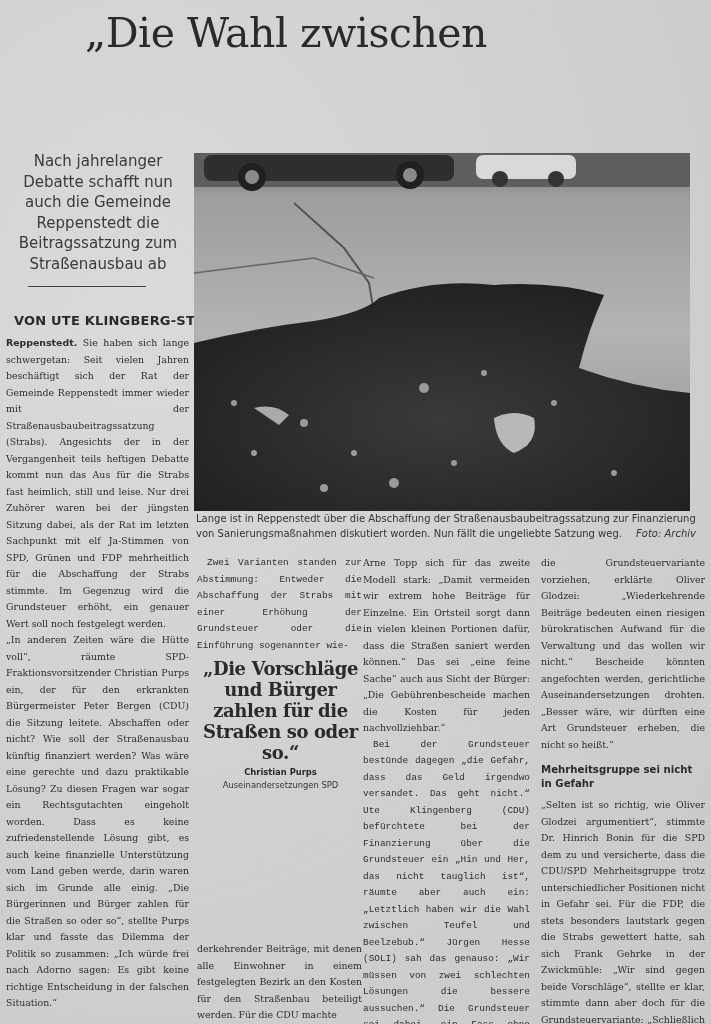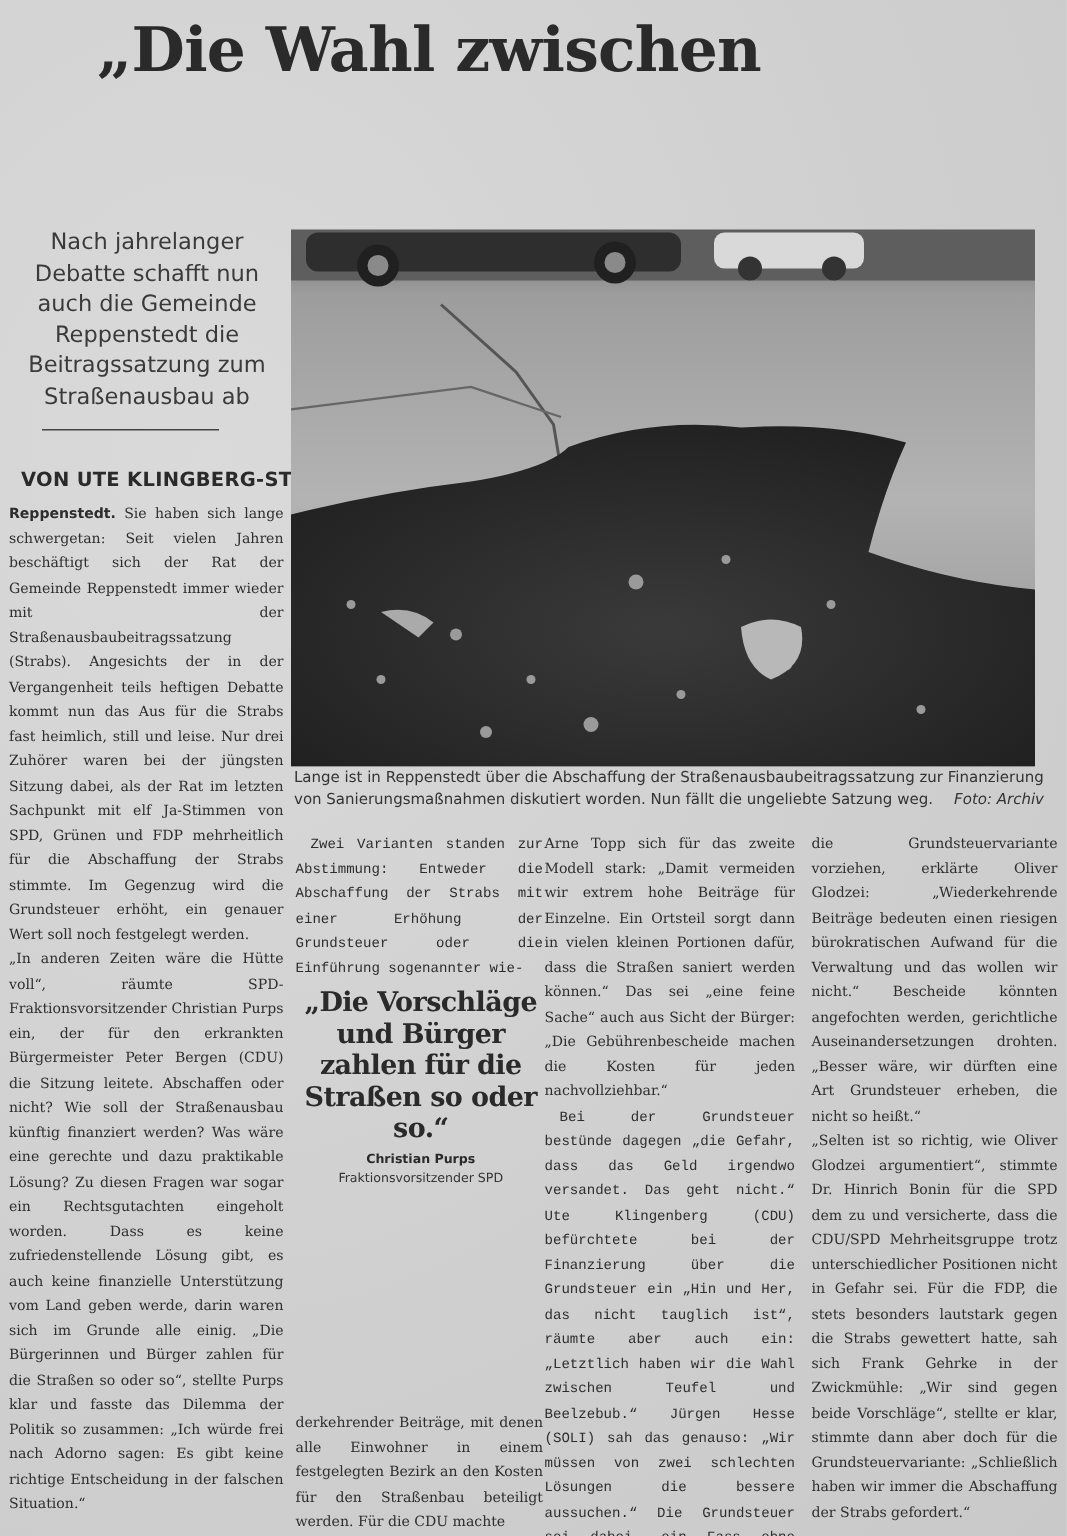--- a/index.html
+++ b/index.html
@@ -10,21 +10,21 @@
     color: #2b2b2b;
     position: relative;
   }
   .page { position: absolute; inset: 0; background:
       radial-gradient(ellipse at 20% 30%, #dadada 0%, #cfcfcf 60%, #c9c9c9 100%); }
 
   .headline {
     position: absolute; left: 0; width: 572px; top: 8px;
     text-align: center;
     font-family: "DejaVu Serif", serif;
-    font-weight: bold; font-size: 41px; line-height: 50px;
+    font-weight: normal; font-size: 41px; line-height: 50px;
     letter-spacing: -0.5px; color: #2a2a2a;
   }
 
   .teaser {
     position: absolute; left: 8px; width: 180px; top: 151px;
     text-align: center;
     font-family: "DejaVu Sans", sans-serif;
     font-size: 15px; line-height: 20.6px; color: #3a3a3a;
   }
   .teaser-rule {
@@ -153,31 +153,32 @@
     <p>„In anderen Zeiten wäre die Hütte voll“, räumte SPD-Fraktionsvorsitzender Christian Purps ein, der für den erkrankten Bürgermeister Peter Bergen (CDU) die Sitzung leitete. Abschaffen oder nicht? Wie soll der Straßenausbau künftig finanziert werden? Was wäre eine gerechte und dazu praktikable Lösung? Zu diesen Fragen war sogar ein Rechtsgutachten eingeholt worden. Dass es keine zufriedenstellende Lösung gibt, es auch keine finanzielle Unterstützung vom Land geben werde, darin waren sich im Grunde alle einig. „Die Bürgerinnen und Bürger zahlen für die Straßen so oder so“, stellte Purps klar und fasste das Dilemma der Politik so zusammen: „Ich würde frei nach Adorno sagen: Es gibt keine richtige Entscheidung in der falschen Situation.“</p>
   </div>
 
   <div class="col" style="left:197px; top:555px; width:165px;">
     <p class="indent">Zwei Varianten standen zur Abstimmung: Entweder die Abschaffung der Strabs mit einer Erhöhung der Grundsteuer oder die Einführung sogenannter wie-</p>
   </div>
 
   <div class="quote-box">
     <div class="quote-text">„Die Vorschläge und Bürger zahlen für die Straßen so oder so.“</div>
     <div class="quote-author">Christian Purps</div>
-    <div class="quote-role">Fraktionsvorsitzender SPD</div>
+    <div class="quote-role">Auseinandersetzungen SPD</div>
   </div>
 
   <div class="col" style="left:197px; top:941px; width:165px;">
     <p>derkehrender Beiträge, mit denen alle Einwohner in einem festgelegten Bezirk an den Kosten für den Straßenbau beteiligt werden. Für die CDU machte</p>
   </div>
 
   <div class="col" style="left:363px; top:555px; width:167px;">
     <p>Arne Topp sich für das zweite Modell stark: „Damit vermeiden wir extrem hohe Beiträge für Einzelne. Ein Ortsteil sorgt dann in vielen kleinen Portionen dafür, dass die Straßen saniert werden können.“ Das sei „eine feine Sache“ auch aus Sicht der Bürger: „Die Gebührenbescheide machen die Kosten für jeden nachvollziehbar.“</p>
     <p class="indent">Bei der Grundsteuer bestünde dagegen „die Gefahr, dass das Geld irgendwo versandet. Das geht nicht.“ Ute Klingenberg (CDU) befürchtete bei der Finanzierung über die Grundsteuer ein „Hin und Her, das nicht tauglich ist“, räumte aber auch ein: „Letztlich haben wir die Wahl zwischen Teufel und Beelzebub.“ Jürgen Hesse (SOLI) sah das genauso: „Wir müssen von zwei schlechten Lösungen die bessere aussuchen.“ Die Grundsteuer sei dabei „ein Fass ohne Boden“, denn durch den Berechnungsmodus sei eine Anhebung schnell wirkungslos, sobald andere Gemeinden nachziehen.</p>
 
   </div>
 
   <div class="col" style="left:541px; top:555px; width:164px;">
     <p>die Grundsteuervariante vorziehen, erklärte Oliver Glodzei: „Wiederkehrende Beiträge bedeuten einen riesigen bürokratischen Aufwand für die Verwaltung und das wollen wir nicht.“ Bescheide könnten angefochten werden, gerichtliche Auseinandersetzungen drohten. „Besser wäre, wir dürften eine Art Grundsteuer erheben, die nicht so heißt.“</p>
+    <div class="subhead">Mehrheitsgruppe sei nicht in Gefahr</div>
     <p>„Selten ist so richtig, wie Oliver Glodzei argumentiert“, stimmte Dr. Hinrich Bonin für die SPD dem zu und versicherte, dass die CDU/SPD Mehrheitsgruppe trotz unterschiedlicher Positionen nicht in Gefahr sei. Für die FDP, die stets besonders lautstark gegen die Strabs gewettert hatte, sah sich Frank Gehrke in der Zwickmühle: „Wir sind gegen beide Vorschläge“, stellte er klar, stimmte dann aber doch für die Grundsteuervariante: „Schließlich haben wir immer die Abschaffung der Strabs gefordert.“</p>
   </div>
 
 </div>
 
 </body></html>

